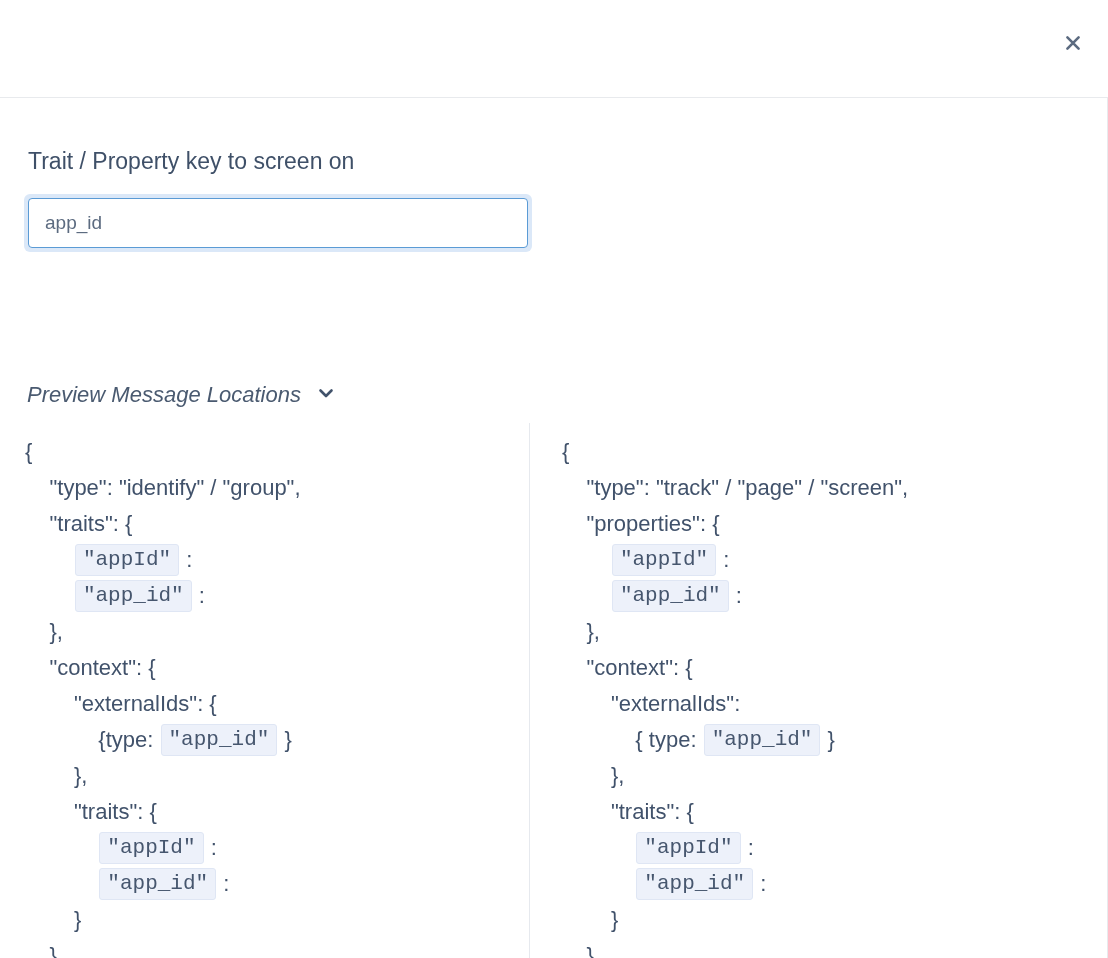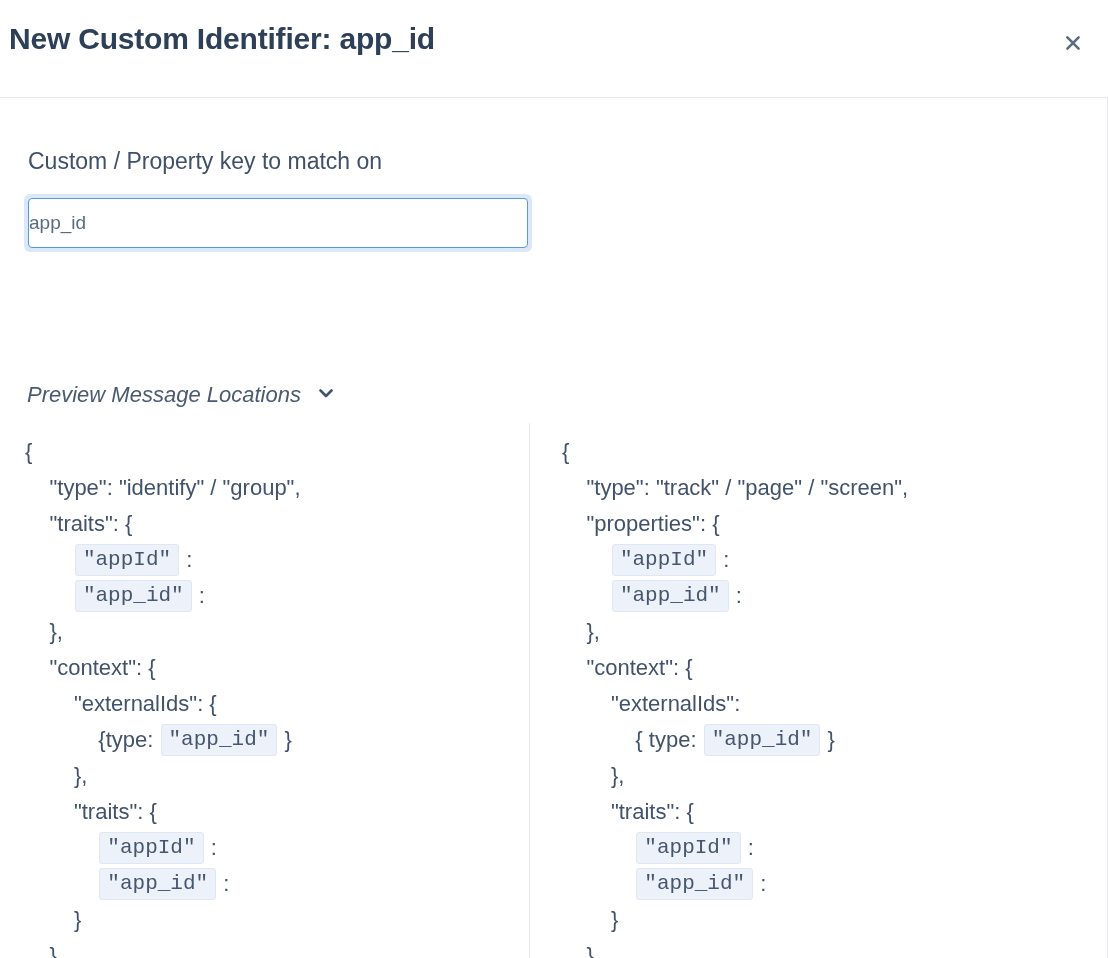--- a/index.html
+++ b/index.html
@@ -83,21 +83,21 @@
   .key-input {
     width: 100%;
     height: 100%;
     border: 1px solid #5b9bd5;
     border-radius: 4px;
     background: #ffffff;
     outline: none;
     font-family: "Liberation Sans", sans-serif;
     font-size: 19px;
     color: #5c6b80;
-    padding: 0 0;
+    padding: 0 16px;
   }
   .key-input::placeholder { color: #9aa7b8; }
 
   .preview-toggle {
     position: absolute;
     left: 27px;
     top: 284px;
     display: flex;
     align-items: center;
     gap: 14px;
@@ -162,33 +162,32 @@
     position: relative;
     height: 0;
   }
 </style>
 </head>
 <body>
 
 <div class="dialog">
 
   <div class="dialog-header">
-    <div class="dialog-title">New Custom Identifier: app_id</div>
     <button class="close-button">
       <span>
         <svg width="20" height="20" viewBox="0 0 20 20" aria-hidden="true">
           <path d="M4.4 4.4 L15.6 15.6 M15.6 4.4 L4.4 15.6" stroke="#5c6b80" stroke-width="2.6" stroke-linecap="round"></path>
         </svg>
       </span>
     </button>
   </div>
 
   <div class="dialog-body">
 
-    <div class="field-label">Custom / Property key to match on</div>
+    <div class="field-label">Trait / Property key to screen on</div>
 
     <div class="input-wrap">
       <input class="key-input" type="text" value="app_id" style="">
     </div>
 
     <div class="preview-toggle">
       <span class="preview-toggle-label">Preview Message Locations</span>
       <span class="chevron">
         <svg width="22" height="22" viewBox="0 0 22 22" aria-hidden="true">
           <path d="M5.5 8.5 L11 14 L16.5 8.5" fill="none" stroke="#41526b" stroke-width="2.6" stroke-linecap="round" stroke-linejoin="round"></path>

